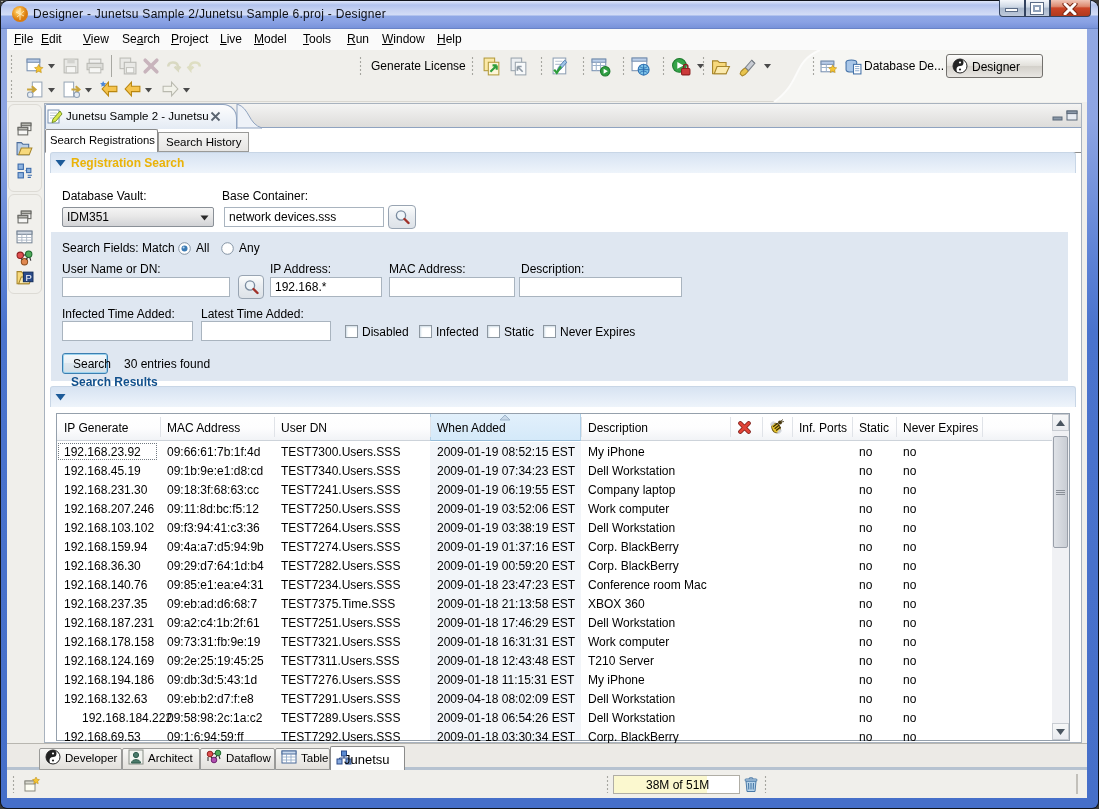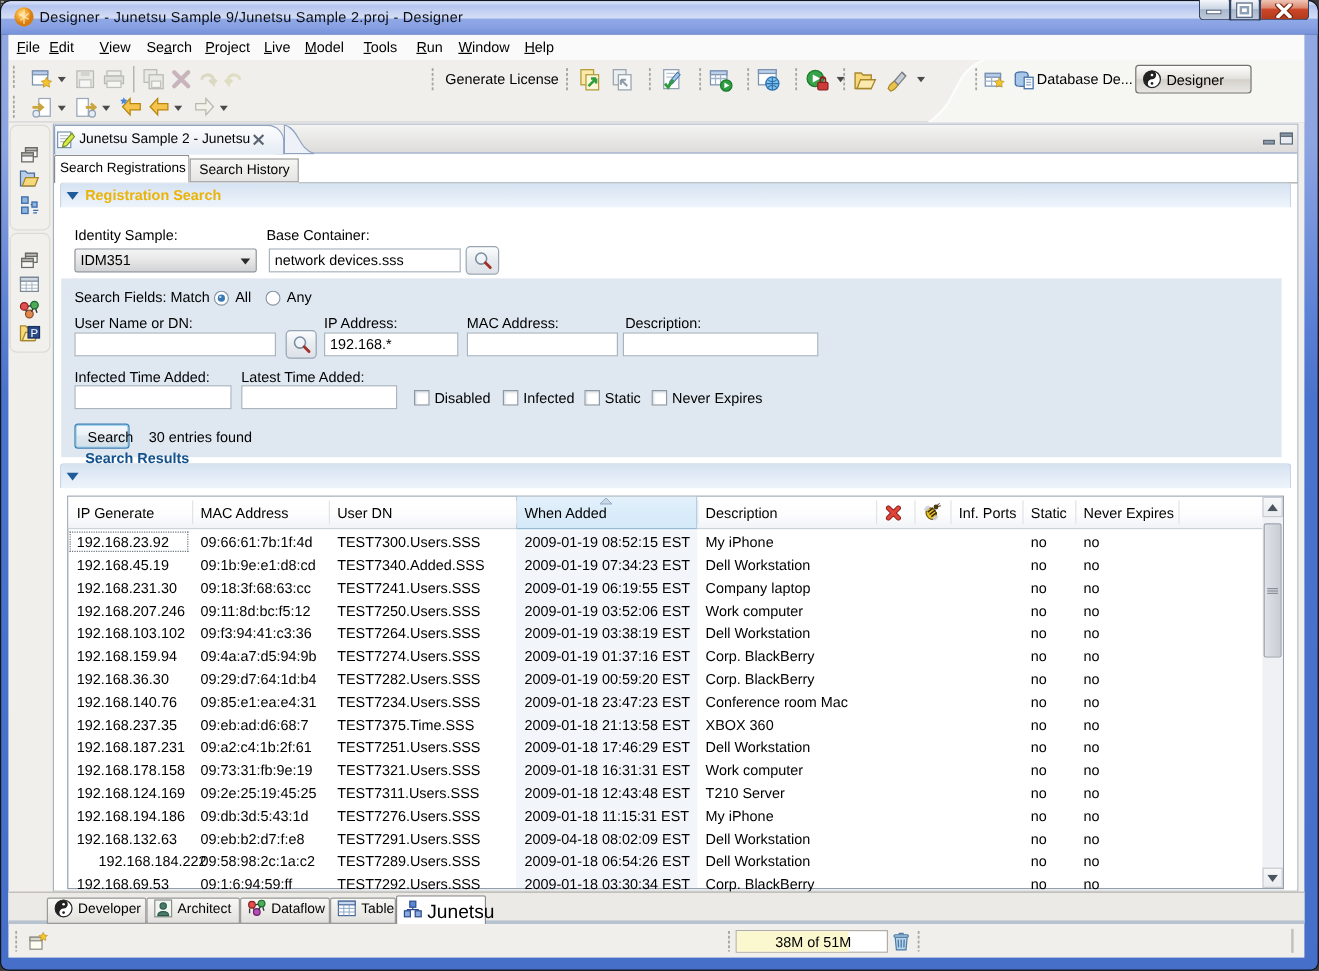--- a/index.html
+++ b/index.html
@@ -17,21 +17,21 @@
  <defs>
       <radialGradient id="ob" cx="40%" cy="35%">
         <stop offset="0%" stop-color="#ffe9b0"></stop>
         <stop offset="45%" stop-color="#f7b440"></stop>
         <stop offset="100%" stop-color="#d97c10"></stop>
       </radialGradient>
     </defs>
  <circle cx="9" cy="9" r="8" fill="url(#ob)"></circle>
     <path d="M9 3 L9 15 M5 7 L13 11 M13 6 L6 12" stroke="#fff3cf" stroke-width="1" opacity="0.8"></path>
 </svg>
-<div class="a" style="left:33px;top:7px;font-size:12px;color:#0d0f14;letter-spacing:0.28px">Designer - Junetsu Sample 9/Junetsu Sample 2.proj - Designer</div>
+<div class="a" style="left:33px;top:7px;font-size:12px;color:#0d0f14;letter-spacing:0.28px">Designer - Junetsu Sample 2/Junetsu Sample 6.proj - Designer</div>
 
 <div class="a" style="left:999px;top:0;width:26px;height:17px;background:linear-gradient(180deg,#f4f7fb 0,#ccd6e4 45%,#a9b8cc 50%,#bec9da 100%);border:1px solid #33435f;border-top:none;border-radius:0 0 0 4px"></div>
 <div class="a" style="left:1005px;top:8px;width:13px;height:4px;background:#fdfdfd;border:1px solid #5a6b85"></div>
 <div class="a" style="left:1025px;top:0;width:25px;height:17px;background:linear-gradient(180deg,#f4f7fb 0,#ccd6e4 45%,#a9b8cc 50%,#bec9da 100%);border:1px solid #33435f;border-top:none"></div>
 <div class="a" style="left:1031px;top:3px;width:12px;height:11px;border:2px solid #fdfdfd;outline:1px solid #5a6b85;background:#8ea0b8"></div>
 <div class="a" style="left:1035px;top:7px;width:4px;height:3px;background:#fdfdfd"></div>
 <div class="a" style="left:1050px;top:0;width:41px;height:17px;background:linear-gradient(180deg,#f0c5b6 0,#dd8a70 40%,#cc4527 50%,#b03a1e 100%);border:1px solid #33435f;border-top:none;border-radius:0 0 4px 0"></div>
 <svg class="a" style="left:1062px;top:3px" width="16" height="12" viewBox="0 0 16 12">
     <path d="M3 1 L13 11 M13 1 L3 11" stroke="#7c2814" stroke-width="5" stroke-linecap="round"></path>
     <path d="M3 1 L13 11 M13 1 L3 11" stroke="#fdfdfd" stroke-width="3" stroke-linecap="round"></path>
@@ -272,21 +272,21 @@
 <div class="a" style="left:45px;top:129px;width:113px;height:24px;background:#fff;border:1px solid #8b8b8b;border-bottom:1px solid #fff;border-radius:2px 2px 0 0"></div>
 <div class="lbl" style="left:50px;top:134px;font-size:11.3px">Search Registrations</div>
 <div class="a" style="left:249px;top:152px;width:832px;height:1px;background:#8b8b8b"></div>
 <div class="a" style="left:45px;top:153px;width:1036px;height:589px;background:#fff"></div>
 <div class="a" style="left:50px;top:152px;width:1026px;height:21px;border:1px solid #c8d6e6;border-bottom:none;border-radius:3px 3px 0 0;background:linear-gradient(180deg,#d7e3f2,#eef4fb)"></div>
 <svg class="a" style="left:55px;top:159px" width="11" height="8" viewBox="0 0 11 8">
     <path d="M0.5 1 L10.5 1 L5.5 7.5 Z" fill="#1d5b99"></path>
   </svg>
 <div class="lbl" style="left:71px;top:156px;font-weight:bold;color:#eab308">Registration Search</div>
 <div class="a" style="left:51px;top:232px;width:1017px;height:149px;background:#dfe7f1"></div>
-<div class="lbl" style="left:62px;top:189px">Identity Sample:</div>
+<div class="lbl" style="left:62px;top:189px">Database Vault:</div>
 <div class="lbl" style="left:222px;top:189px">Base Container:</div>
 <div class="a" style="left:62px;top:207px;width:152px;height:20px;border:1px solid #8a9097;background:linear-gradient(180deg,#f4f4f4,#e8e8e8 45%,#d2d3d6);border-radius:2px"></div>
 <div class="lbl" style="left:67px;top:210px">IDM351</div>
 <svg class="a" style="left:200px;top:215px" width="9" height="6" viewBox="0 0 9 6">
     <path d="M0.5 0.5 L8.5 0.5 L4.5 5.5 Z" fill="#2a2a2a"></path>
   </svg>
 <div class="tf" style="left:224px;top:207px;width:160px;height:20px">network devices.sss</div>
 <div class="a" style="left:388px;top:205px;width:28px;height:24px;border:1px solid #98a4b2;border-radius:4px;background:linear-gradient(180deg,#fcfdfd,#e8ecf0 50%,#dde2e8)"></div>
 <svg class="a" style="left:394px;top:209px" width="16" height="16" viewBox="0 0 16 16">
     <circle cx="7" cy="6.5" r="4.6" fill="#eef4f8" stroke="#7a8ca0" stroke-width="1.3"></circle>
@@ -378,21 +378,21 @@
 <div style="position:absolute;left:110px;top:3px;white-space:nowrap">09:66:61:7b:1f:4d</div>
 <div style="position:absolute;left:224px;top:3px;white-space:nowrap">TEST7300.Users.SSS</div>
 <div style="position:absolute;left:380px;top:3px;white-space:nowrap">2009-01-19 08:52:15 EST</div>
 <div style="position:absolute;left:531px;top:3px;white-space:nowrap">My iPhone</div>
 <div style="position:absolute;left:802px;top:3px;white-space:nowrap">no</div>
 <div style="position:absolute;left:846px;top:3px;white-space:nowrap">no</div>
 </div>
 <div class="a" style="left:57px;top:461px;width:995px;height:19px;overflow:hidden">
 <div style="position:absolute;left:7px;top:3px;white-space:nowrap">192.168.45.19</div>
 <div style="position:absolute;left:110px;top:3px;white-space:nowrap">09:1b:9e:e1:d8:cd</div>
-<div style="position:absolute;left:224px;top:3px;white-space:nowrap">TEST7340.Added.SSS</div>
+<div style="position:absolute;left:224px;top:3px;white-space:nowrap">TEST7340.Users.SSS</div>
 <div style="position:absolute;left:380px;top:3px;white-space:nowrap">2009-01-19 07:34:23 EST</div>
 <div style="position:absolute;left:531px;top:3px;white-space:nowrap">Dell Workstation</div>
 <div style="position:absolute;left:802px;top:3px;white-space:nowrap">no</div>
 <div style="position:absolute;left:846px;top:3px;white-space:nowrap">no</div>
 </div>
 <div class="a" style="left:57px;top:480px;width:995px;height:19px;overflow:hidden">
 <div style="position:absolute;left:7px;top:3px;white-space:nowrap">192.168.231.30</div>
 <div style="position:absolute;left:110px;top:3px;white-space:nowrap">09:18:3f:68:63:cc</div>
 <div style="position:absolute;left:224px;top:3px;white-space:nowrap">TEST7241.Users.SSS</div>
 <div style="position:absolute;left:380px;top:3px;white-space:nowrap">2009-01-19 06:19:55 EST</div>
@@ -561,21 +561,21 @@
     <path d="M1 8 L15 8 M1 11 L15 11 M5.5 5 L5.5 14 M10 5 L10 14" stroke="#8aa4c4" stroke-width="0.8"></path>
   </svg>
 <div class="lbl" style="left:301px;top:752px;font-size:11.5px">Table</div>
 <div class="a" style="left:330px;top:746px;width:75px;height:25px;background:#fff;border:1px solid #8b8b8b;border-bottom:none;border-radius:2px 2px 0 0"></div>
 <svg class="a" style="left:336px;top:750px" width="16" height="16" viewBox="0 0 16 16">
     <rect x="5.5" y="1" width="5" height="5" fill="#5a8ad2" stroke="#2a4a8a"></rect>
     <rect x="1" y="9" width="5" height="5" fill="#88aade" stroke="#2a4a8a"></rect>
     <rect x="10" y="9" width="5" height="5" fill="#88aade" stroke="#2a4a8a"></rect>
     <path d="M8 6 L8 8 L3.5 8 L3.5 9 M8 8 L12.5 8 L12.5 9" stroke="#2a4a8a" fill="none"></path>
   </svg>
-<div class="lbl" style="left:356px;top:752px;font-size:16px">Junetsu</div>
+<div class="lbl" style="left:344px;top:752px;font-size:13px">Junetsu</div>
 <div class="a" style="left:7px;top:770px;width:1080px;height:28px;background:#f0efeb"></div>
 <div class="dots" style="left:12px;top:775px;height:18px"></div>
 <svg class="a" style="left:24px;top:776px" width="17" height="17" viewBox="0 0 17 17">
     <rect x="1" y="5" width="10" height="10" fill="#fdfdf2" stroke="#8a8a80"></rect>
     <rect x="1" y="5" width="10" height="3" fill="#d8d8ce" stroke="#8a8a80"></rect>
     <path d="M12 1 l1.1 2.2 2.4.4 -1.7 1.7 .4 2.4 -2.2-1.1 -2.2 1.1 .4-2.4 -1.7-1.7 2.4-.4 Z" fill="#f4c430" stroke="#b8860b" stroke-width="0.5"></path>
   </svg>
 <div class="dots" style="left:606px;top:775px;height:18px"></div>
 <div class="a" style="left:613px;top:775px;width:127px;height:19px;border:1px solid #b0aea6;background:#fff"></div>
 <div class="a" style="left:614px;top:776px;width:93px;height:17px;background:#fbf8cf"></div>

